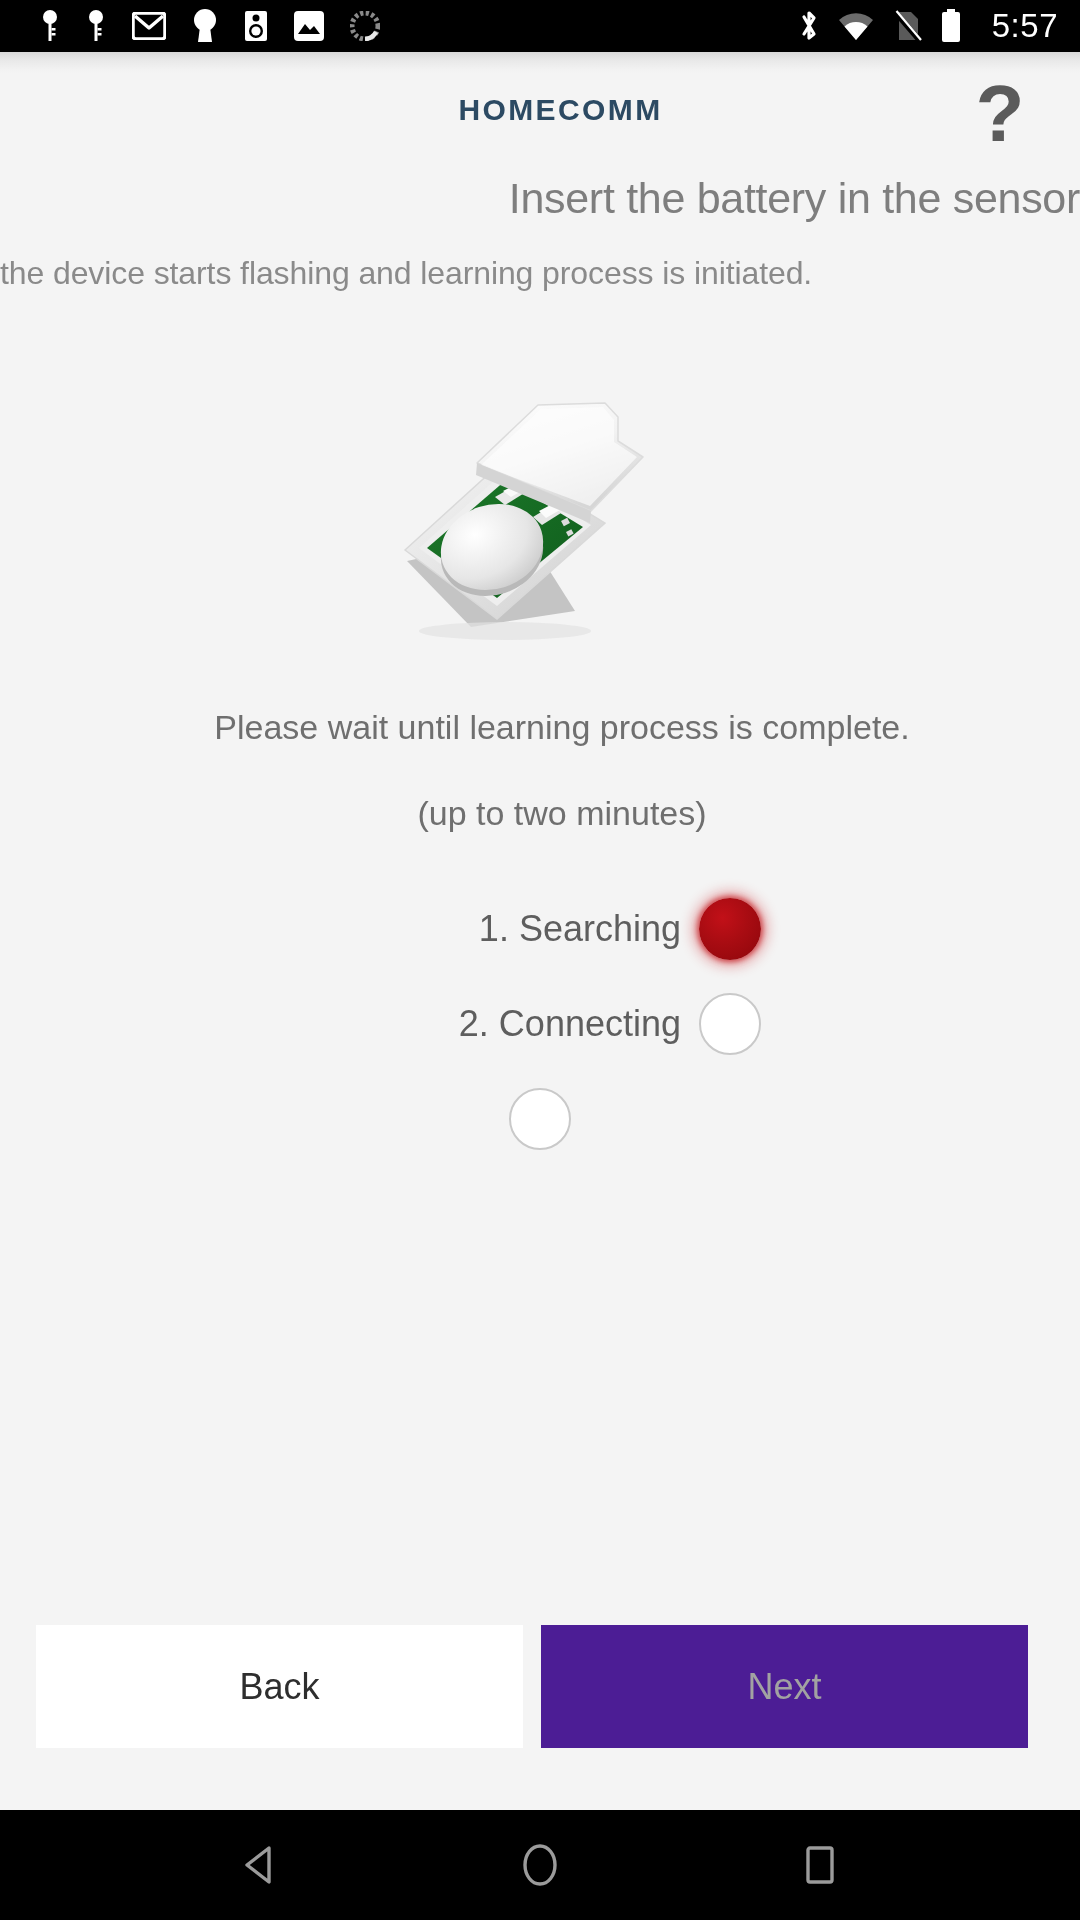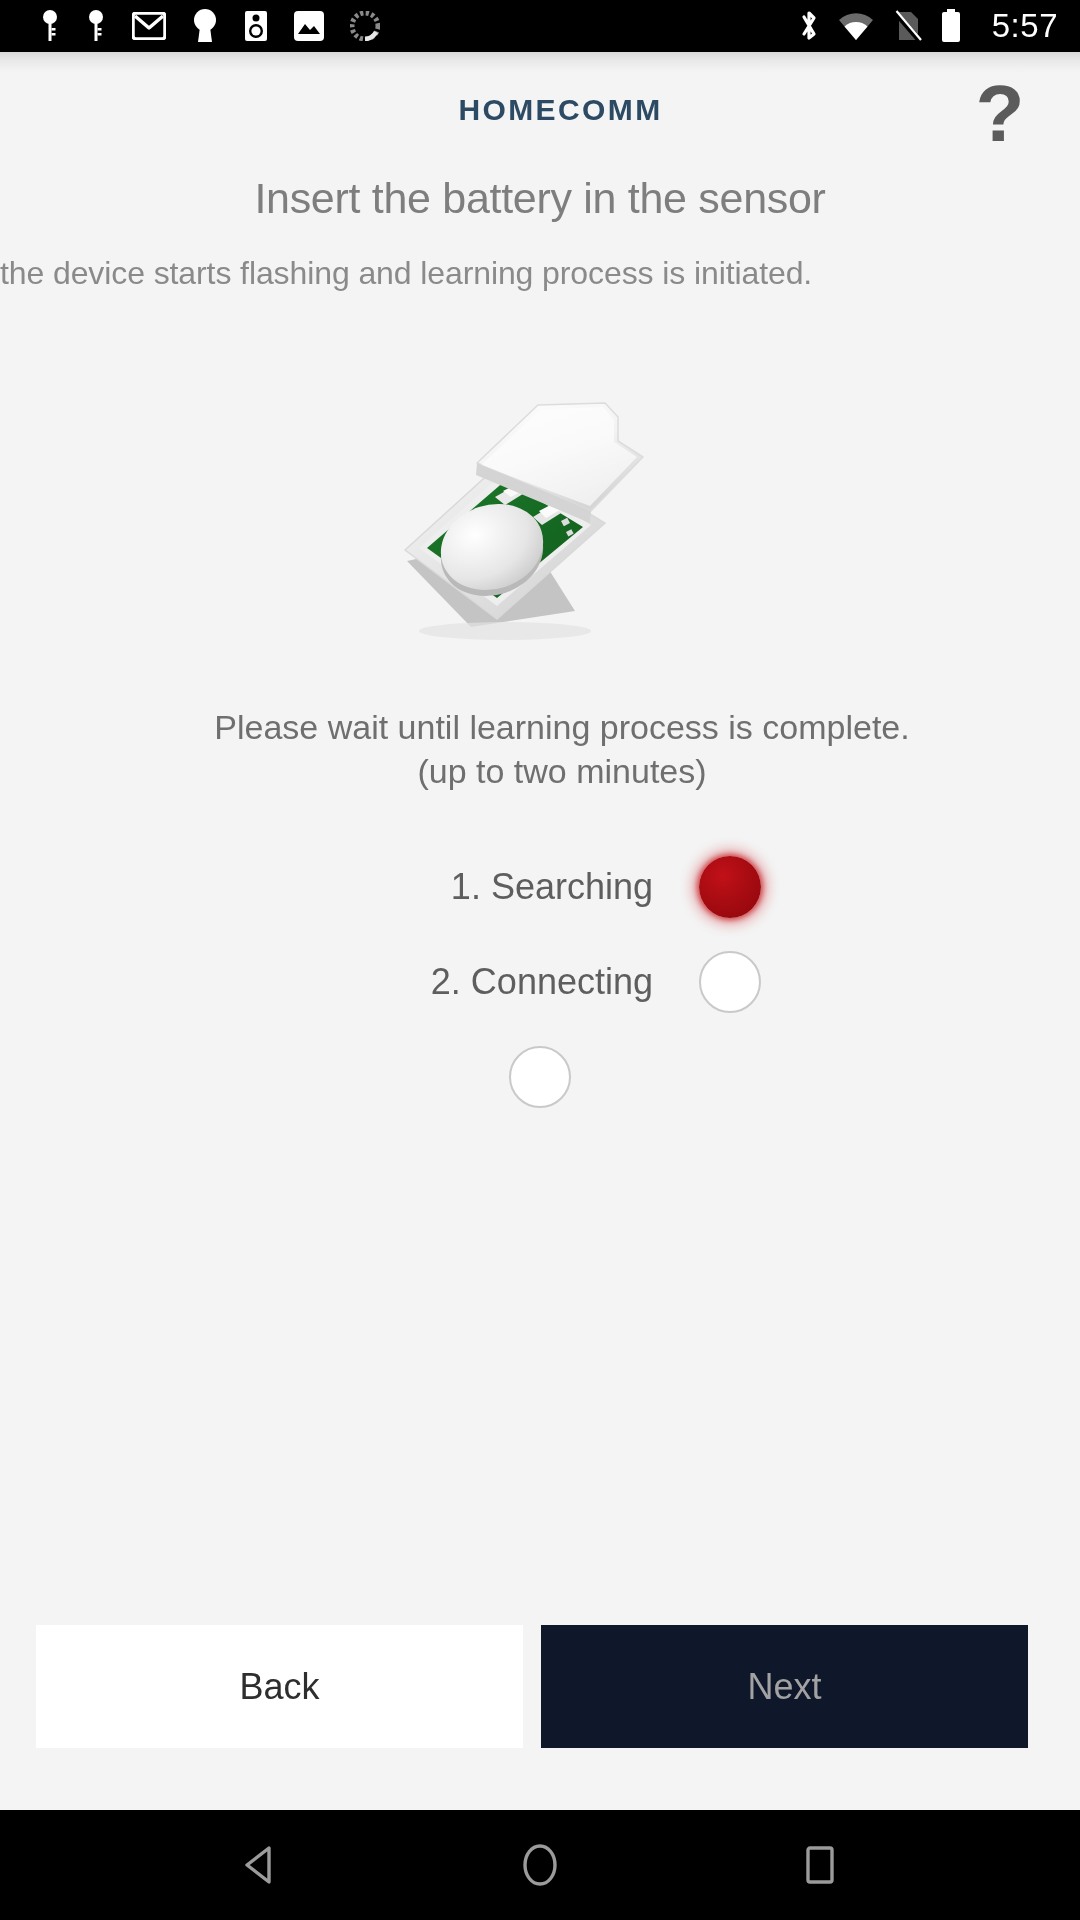--- a/index.html
+++ b/index.html
@@ -58,21 +58,21 @@
     width:92px; height:92px;
     display:flex; align-items:center; justify-content:center;
     cursor:pointer; background:transparent; border:none;
   }
   .help-btn span {
     color:#5b5b5b; font-size:80px; font-weight:700; line-height:1;
     font-family:"Liberation Sans", sans-serif;
   }
 
   .page-title {
-    text-align:center;
+    text-align:right;
     color:#7e7e7e;
     font-size:43px; font-weight:400;
     margin-top:28px;
     letter-spacing:-0.3px;
   }
   .page-sub {
     color:#8a8a8a;
     font-size:32px; font-weight:400;
     margin-top:32px;
     letter-spacing:-0.1px;
@@ -87,31 +87,31 @@
   .device-svg { display:block; }
 
   
   .wait-text {
     text-align:center;
     color:#6f6f6f;
     font-size:34px; line-height:1.28;
     margin-top:36px;
     padding-left:44px;
   }
-  .wait-text .l2 { display:block; }
+  .wait-text .l2 { display:block;margin-top:42px; }
 
   
   .steps { margin-top:46px; }
   .step-row {
     display:flex; align-items:center; justify-content:center;
     height:95px;
   }
   .step-label {
     color:#5e5e5e; font-size:36px; font-weight:400;
-    width:380px; text-align:right; padding-right:46px;
+    width:380px; text-align:right; padding-right:18px;
   }
   .led {
     width:62px; height:62px; border-radius:50%;
     flex:0 0 62px; position:relative;
   }
   .led.off {
     background:#ffffff;
     border:2px solid #c9c9c9;
   }
   .led.on {
@@ -128,21 +128,21 @@
     padding:0 52px 62px 36px;
   }
   .btn {
     flex:1; height:123px;
     display:flex; align-items:center; justify-content:center;
     font-size:36px; font-weight:400;
     border:none; cursor:pointer;
     font-family:"Liberation Sans", sans-serif;
   }
   .btn.primary { background:#ffffff; color:#2e2e2e; }
-  .btn.disabled { background:#0f172a; color:#a2a2a2; cursor:default; }
+  .btn.disabled { background:#4c1d95; color:#a2a2a2; cursor:default; }
 
   
   .navbar {
     height:110px; flex:0 0 110px;
     background:#000000;
     display:flex; align-items:center; justify-content:space-around;
     padding:0 120px;
   }
   .nav-btn {
     width:110px; height:110px;

